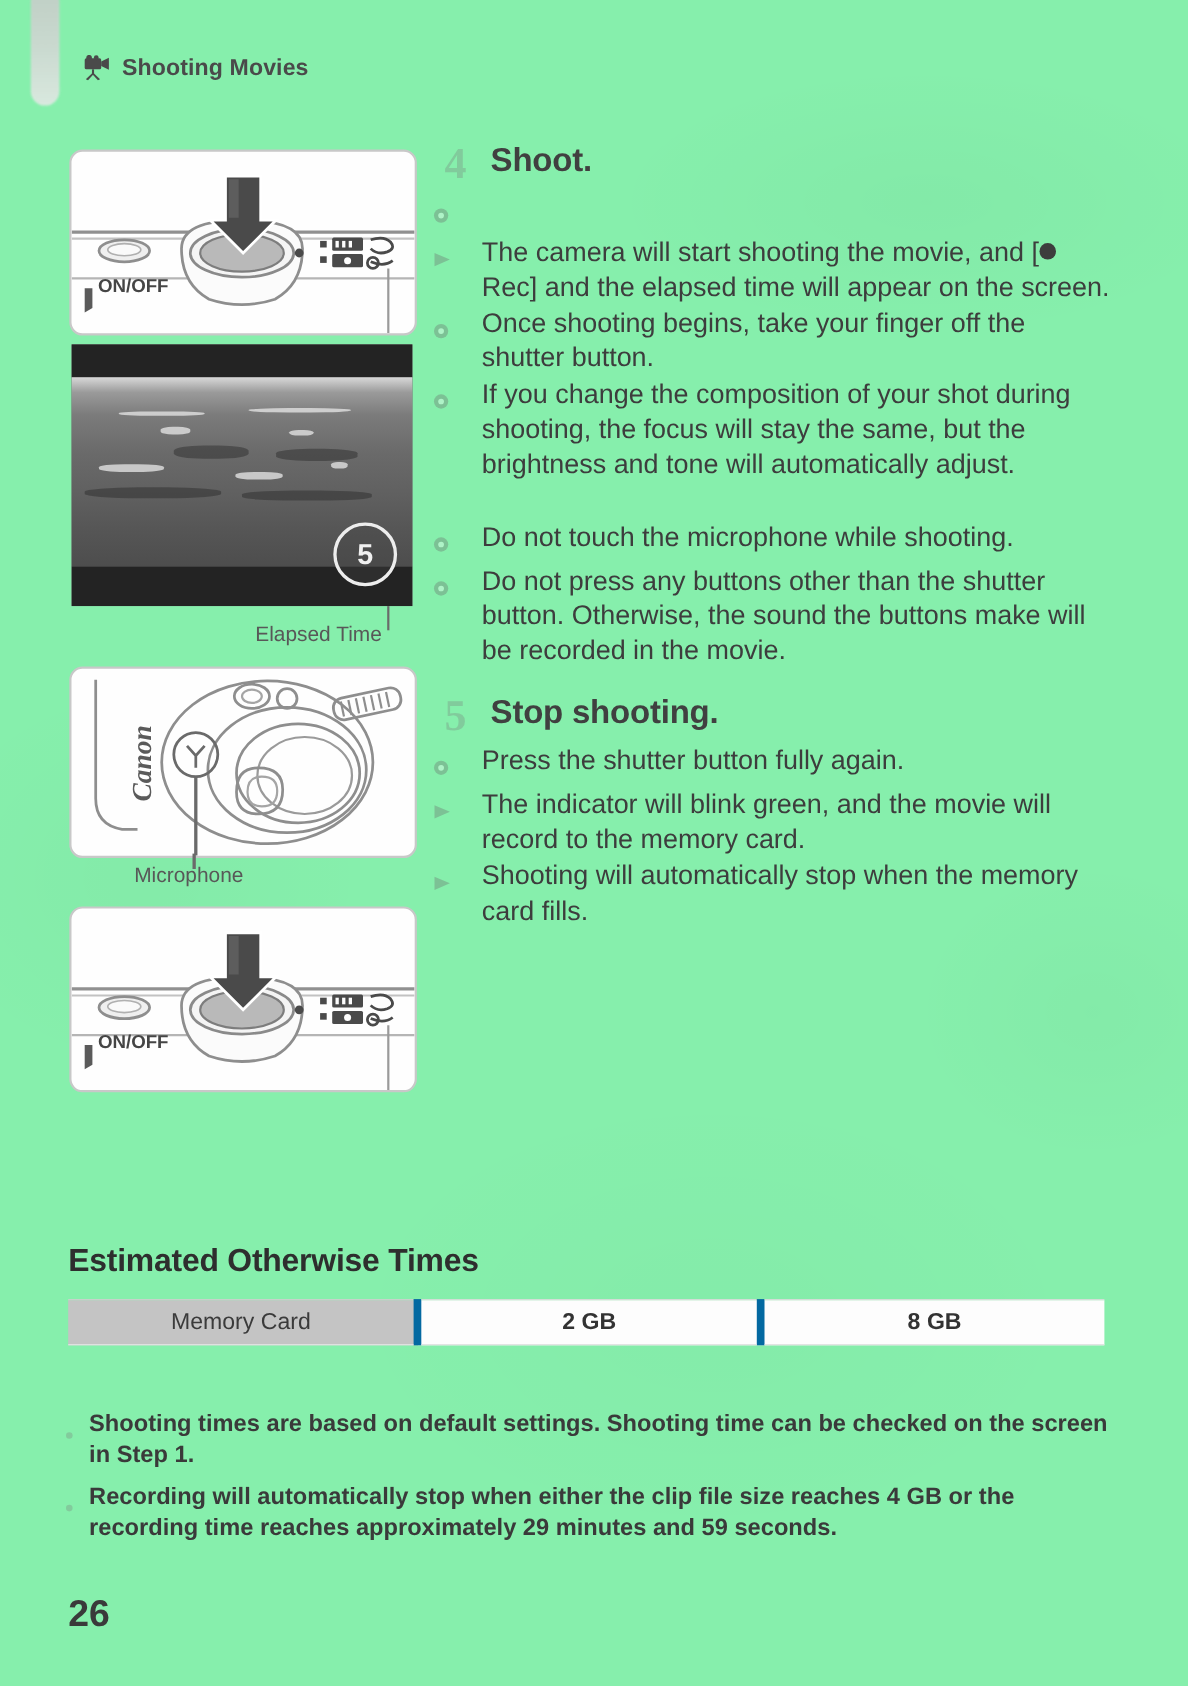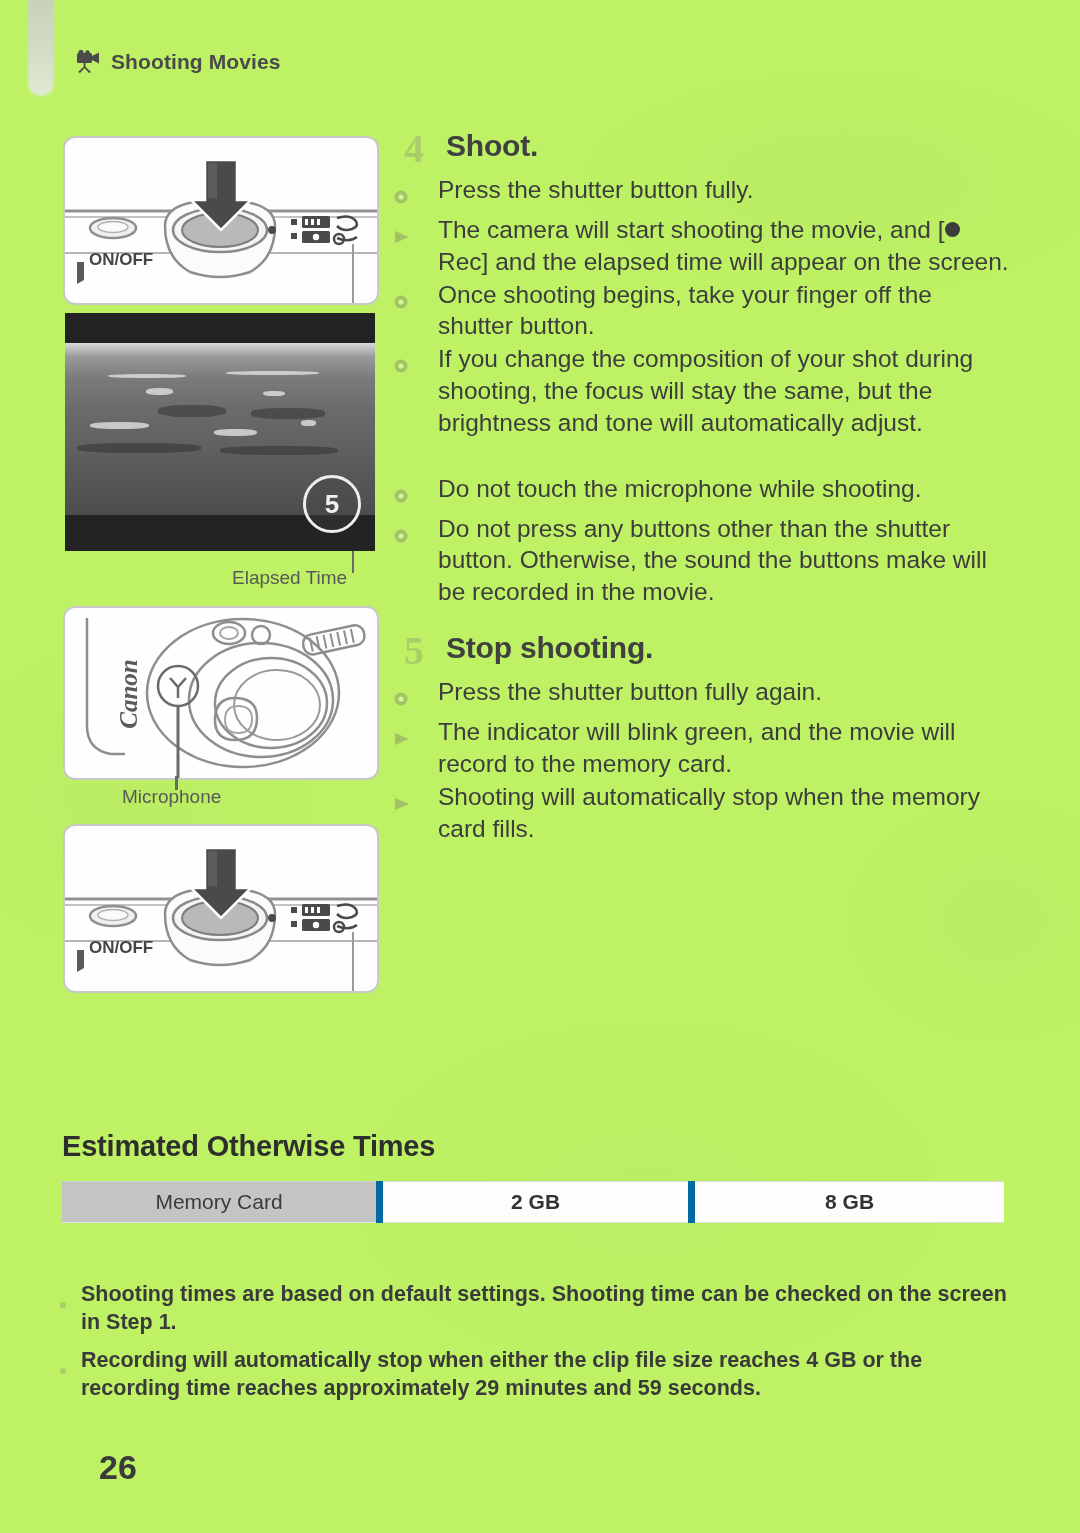--- a/index.html
+++ b/index.html
@@ -11,21 +11,21 @@
     width: 1080px;
     height: 1533px;
     position: relative;
     font-family: "Liberation Sans", sans-serif;
     color: #3a3a3a;
     overflow: hidden;
   }
   .page {
     position: absolute;
     inset: 0;
-    background: #bef264;
+    background: #86efac;
   }
   
   .scan-noise {
     position: absolute;
     inset: 0;
     pointer-events: none;
     background:
       radial-gradient(ellipse 420px 180px at 78% 12%, rgba(0,0,0,0.022), rgba(0,0,0,0) 70%),
       radial-gradient(ellipse 300px 260px at 12% 52%, rgba(0,0,0,0.018), rgba(0,0,0,0) 70%),
       radial-gradient(ellipse 500px 300px at 60% 78%, rgba(0,0,0,0.015), rgba(0,0,0,0) 70%),
@@ -262,21 +262,20 @@
     padding-top: 9px;
     opacity: 0.3;
   }
   .page-num {
     position: absolute;
     left: 62px;
     top: 1448px;
     font-size: 34px;
     font-weight: bold;
     color: #3a3a3a;
-    margin-left: 37px;
   }
 </style>
 </head>
 <body>
 
 <div class="page">
   <div class="scan-noise"></div>
   <div class="binding-tab"></div>
 
   <div class="header">
@@ -443,21 +442,20 @@
         <div class="step-title">Shoot.</div>
       </div>
       <ul class="bullets">
         <li>
           <span class="mk">
             <svg width="22" height="16" viewBox="0 0 22 16">
                 <circle cx="9" cy="8" r="6.5" fill="#6a6a6a"></circle>
                 <circle cx="9" cy="8" r="2.6" fill="#fdfdfd"></circle>
               </svg>
           </span>
-          <span class="txt">Press the shutter button fully.</span>
         </li>
         <li>
           <span class="mk">
             <svg width="22" height="16" viewBox="0 0 22 16">
                 <polygon points="3,2 17,8 3,14" fill="#6a6a6a"></polygon>
               </svg>
           </span>
           <span class="txt"><span>The camera will start shooting the movie, and [</span><span class="rec-dot"></span><span> Rec] and the elapsed time will appear on the screen.</span></span>
         </li>
         <li>

